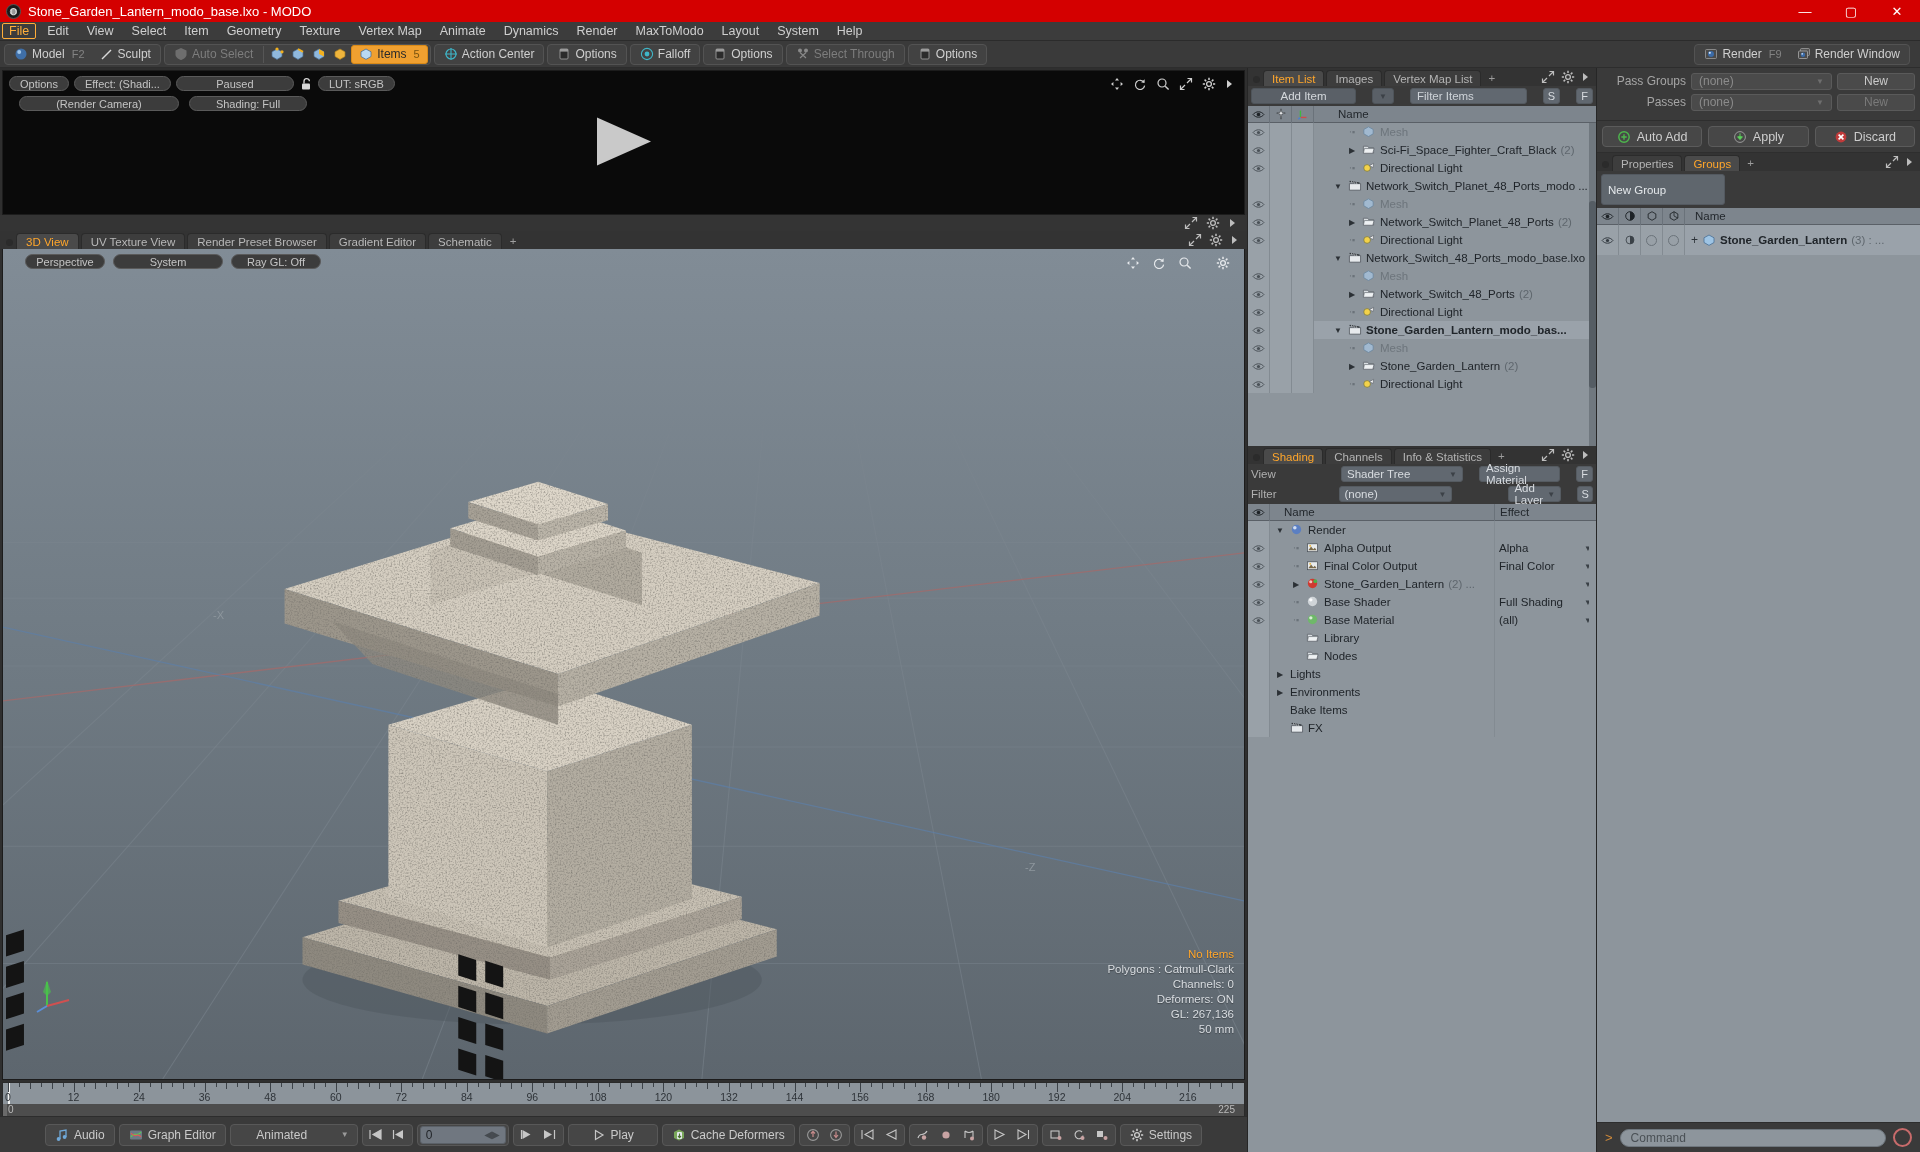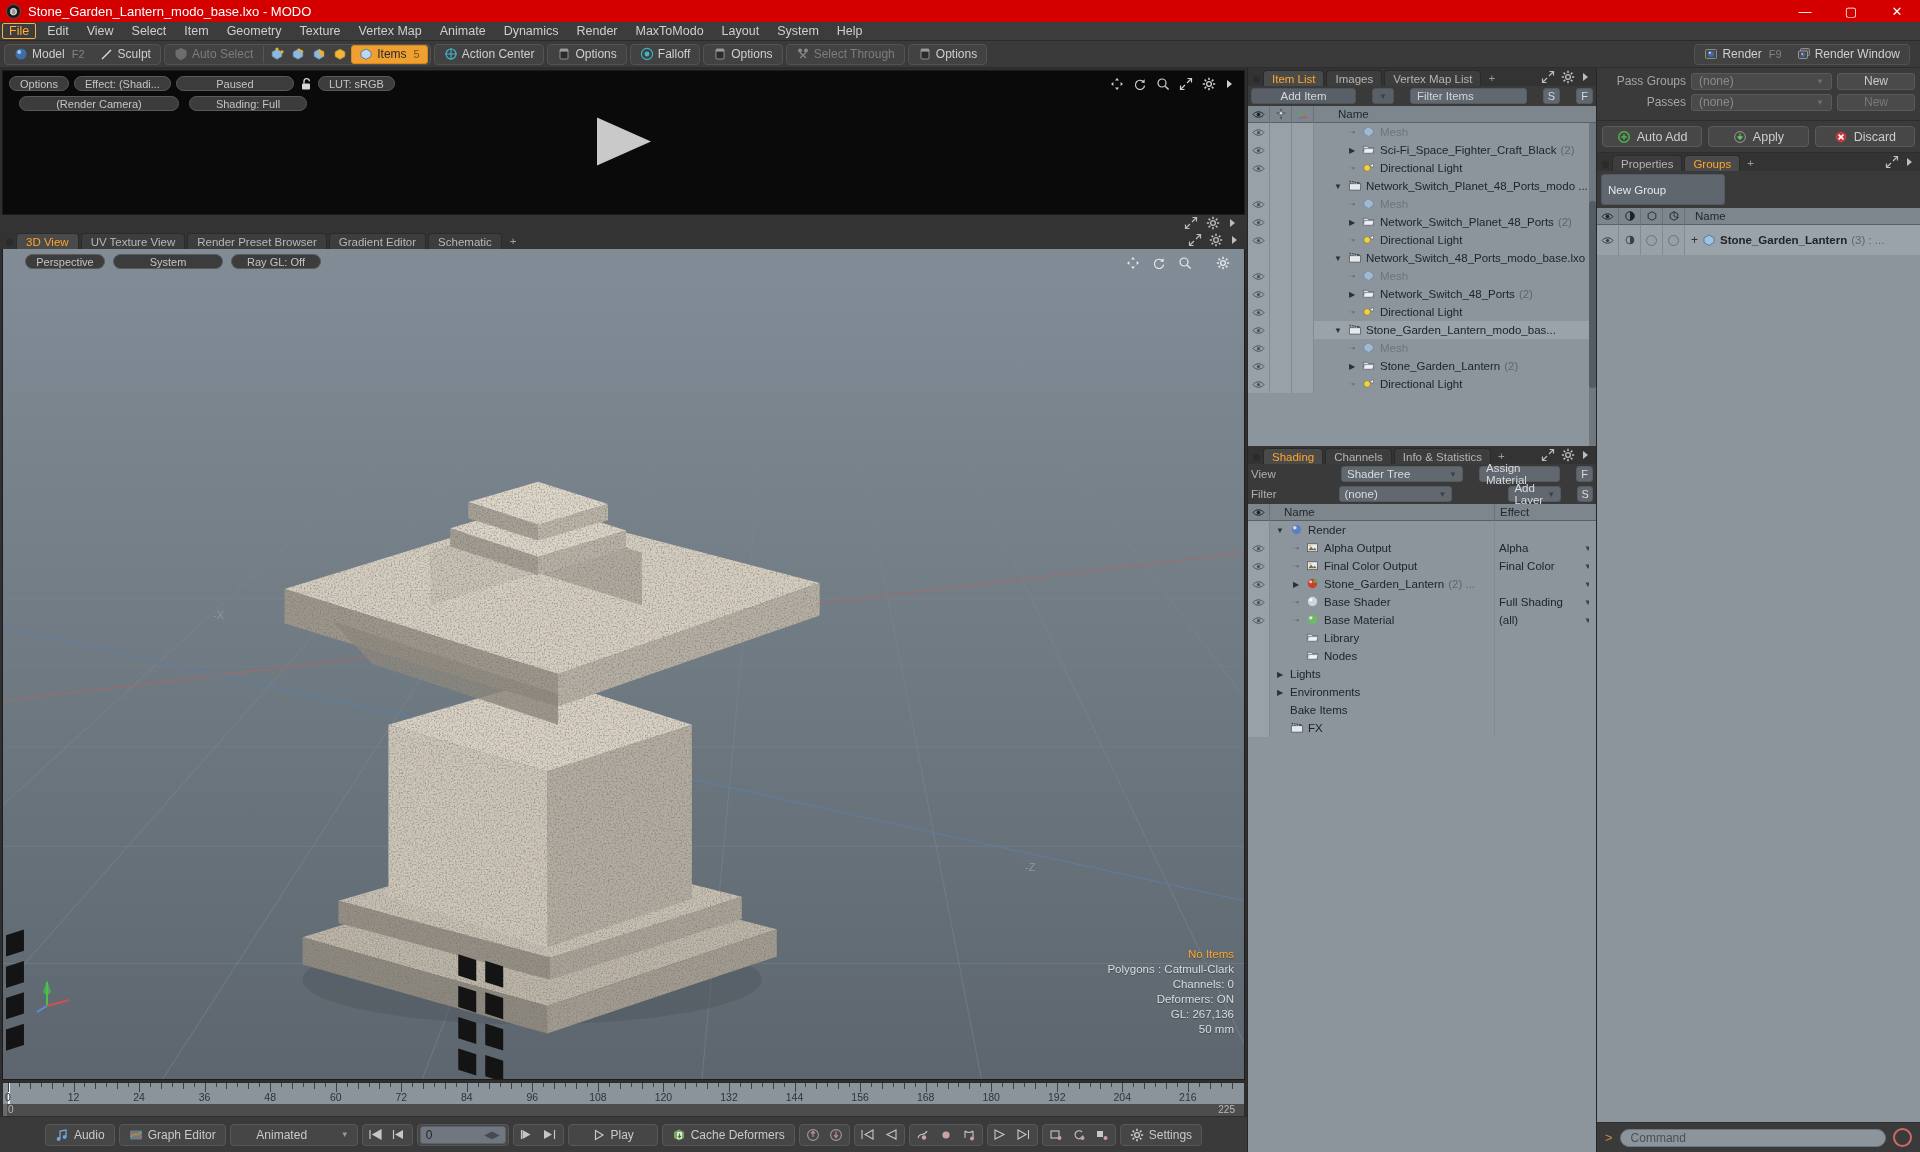--- a/index.html
+++ b/index.html
@@ -1305,21 +1305,21 @@
                 <div class="c3"></div>
                 <div class="nm" style="padding-left:18px">
                   <span class="twist">▼</span>
                   <span class="ico">
                     <svg viewBox="0 0 14 14" width="14" height="13">
                       <path d="M1 5 H13 V12 H1 Z" fill="#e6e9ec" stroke="#4a5057" stroke-width=".8"></path>
                       <path d="M1.4 2 L12 3.8 L11.6 5 L1 3.2 Z" fill="#2e3338"></path>
                       <path d="M3 2.3 L4 4.4 M5.5 2.7 L6.5 4.8 M8 3.1 L9 5.2" stroke="#e6e9ec" stroke-width=".7"></path>
                     </svg>
                   </span>
-                  <span class="" style="font-weight:normal;">Stone_Garden_Lantern_modo_bas...</span>
+                  <span class="" style="font-weight:bold;">Stone_Garden_Lantern_modo_bas...</span>
                 </div>
               </div>
               <div class="lrow">
                 <div class="eyec">
                   <svg width="13" height="9" viewBox="0 0 14 10">
                     <path d="M1 5 C4 1 10 1 13 5 C10 9 4 9 1 5 Z" fill="none" stroke="#4a5157" stroke-width="1.1"></path>
                     <circle cx="7" cy="5" r="1.8" fill="#4a5157"></circle>
                   </svg>
                 </div>
                 <div class="c2"></div>

